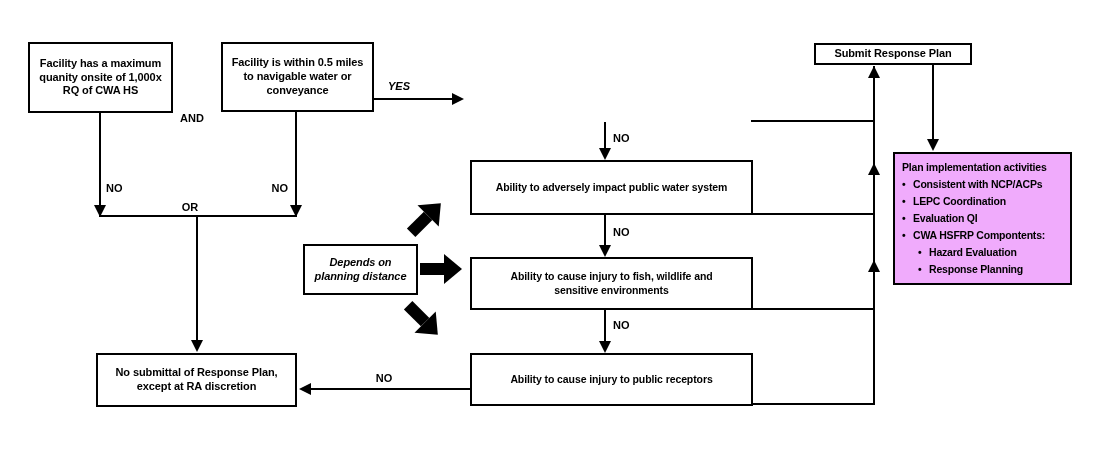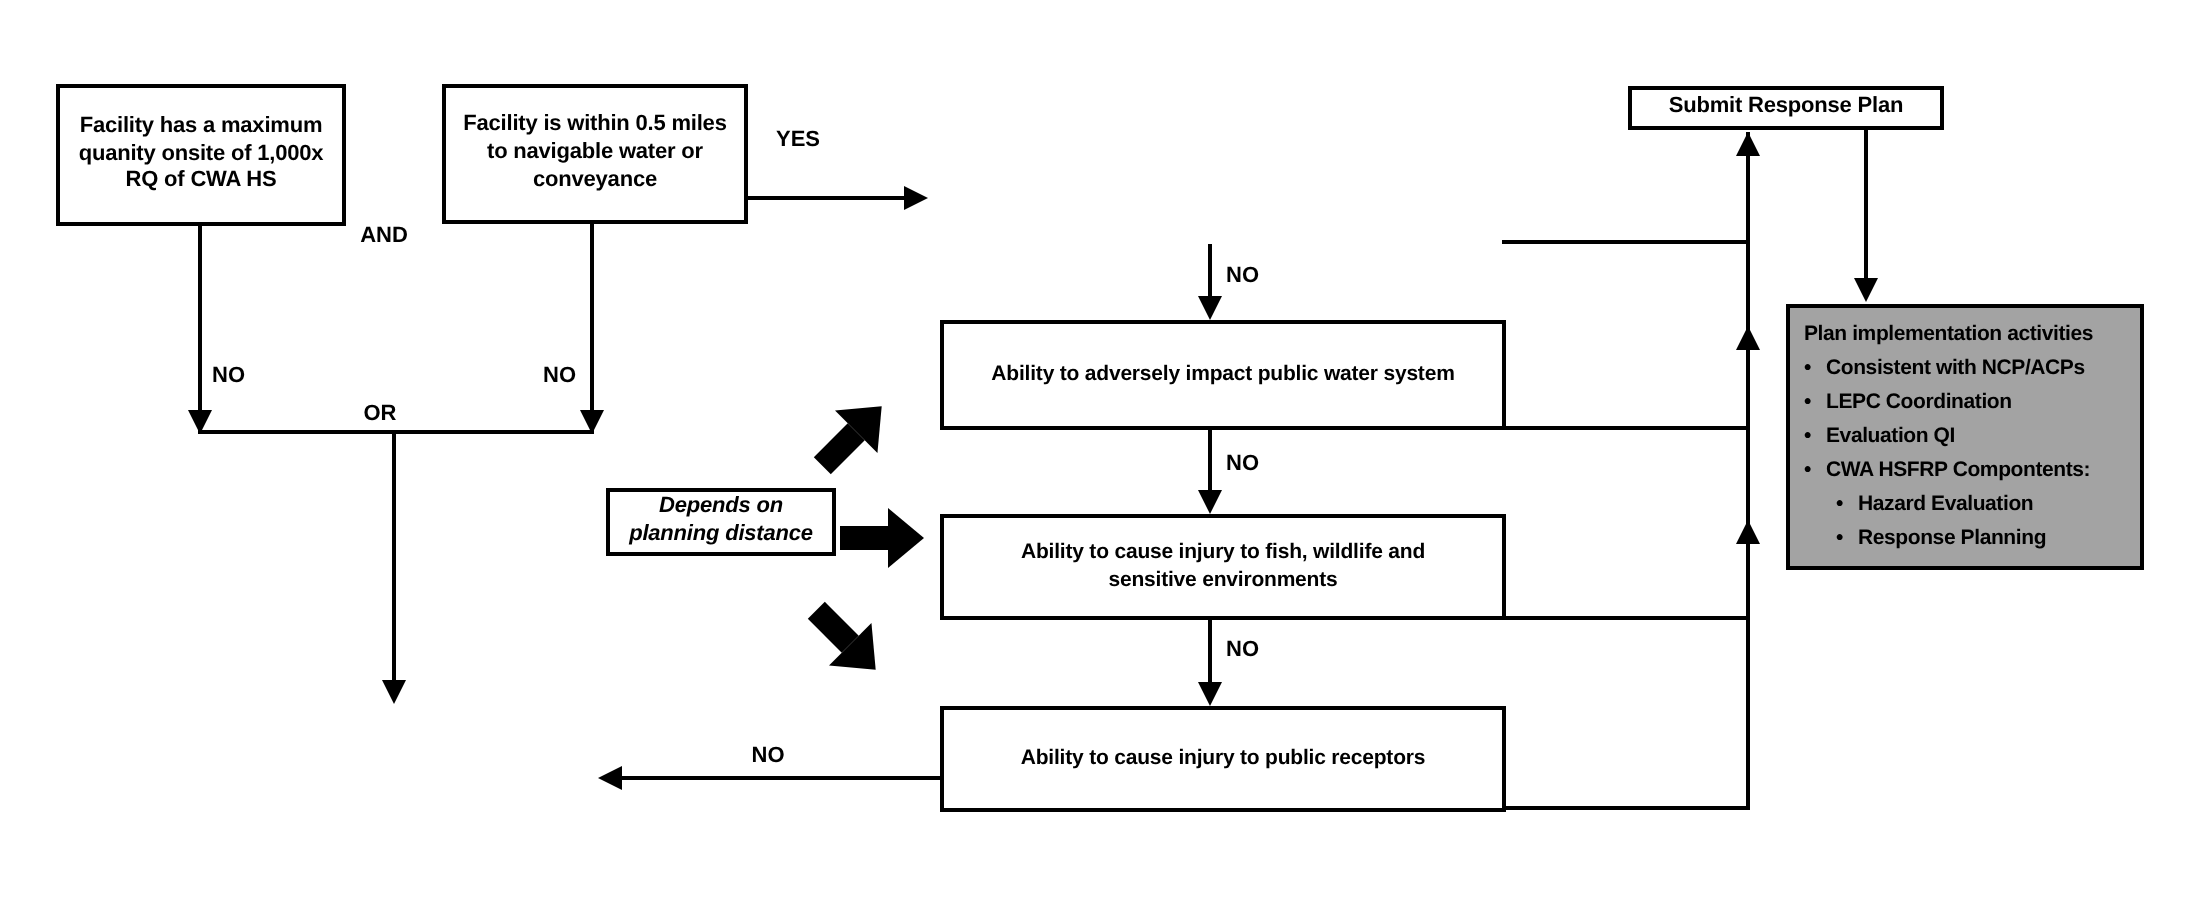--- a/index.html
+++ b/index.html
@@ -27,21 +27,21 @@
   .ah{position:absolute;width:0;height:0;}
   .ah.down{border-left:6px solid transparent;border-right:6px solid transparent;border-top:12px solid #000;}
   .ah.up{border-left:6px solid transparent;border-right:6px solid transparent;border-bottom:12px solid #000;}
   .ah.right{border-top:6px solid transparent;border-bottom:6px solid transparent;border-left:12px solid #000;}
   .ah.left{border-top:6px solid transparent;border-bottom:6px solid transparent;border-right:12px solid #000;}
   .barrow{position:absolute;width:42px;height:30px;}
   .barrow .shaft{position:absolute;left:0;top:9px;width:24px;height:12px;background:#000;}
   .barrow .head{position:absolute;left:24px;top:0;width:0;height:0;
     border-top:15px solid transparent;border-bottom:15px solid transparent;border-left:18px solid #000;}
   .plan-box{
-    position:absolute;border:2px solid #000;background:#a3a3a3;box-sizing:border-box;
+    position:absolute;border:2px solid #000;background:#f0abfc;box-sizing:border-box;
     font-weight:bold;font-size:10.5px;letter-spacing:-0.2px;line-height:17px;
     padding:5px 4px 4px 7px;text-align:left;
   }
   .plan-row{display:flex;gap:4px;align-items:flex-start;}
   .plan-row.sub{padding-left:16px;}
   .plan-row .bullet{width:7px;flex:none;}
 </style>
 </head>
 <body>
 
@@ -56,25 +56,27 @@
 conveyance</div>
 
 
   <div class="box" style="left:470px;top:160px;width:283px;height:55px;">Ability to adversely impact public water system</div>
 
   <div class="box" style="left:470px;top:353px;width:283px;height:53px;">Ability to cause injury to public receptors</div>
 
   <div class="box" style="left:470px;top:257px;width:283px;height:53px;">Ability to cause injury to fish, wildlife and
 sensitive environments</div>
 
-  <div class="box italic" style="left:303px;top:244px;width:115px;height:34px;">Depends on
+  <div class="box italic" style="left:303px;top:244px;width:115px;height:51px;">Depends on
 planning distance</div>
 
   <div class="box small" style="left:814px;top:43px;width:158px;height:22px;">Submit Response Plan</div>
 
+  <div class="box small" style="left:96px;top:353px;width:201px;height:54px;">No submittal of Response Plan,
+except at RA discretion</div>
 
   <div class="plan-box" style="left:893px;top:152px;width:179px;height:133px;">
     <div>Plan implementation activities</div>
     <div class="plan-row">
       <span class="bullet">•</span>
       <span>Consistent with NCP/ACPs</span>
     </div>
     <div class="plan-row">
       <span class="bullet">•</span>
       <span>LEPC Coordination</span>
@@ -91,21 +93,21 @@
       <span class="bullet">•</span>
       <span>Hazard Evaluation</span>
     </div>
     <div class="plan-row sub">
       <span class="bullet">•</span>
       <span>Response Planning</span>
     </div>
   </div>
 
   <span class="lbl c" style="left:178px;top:73px;width:28px;margin-top:39px;">AND</span>
-  <span class="lbl c" style="left:386px;top:64px;width:26px;">YES</span>
+  <span class="lbl c" style="left:386px;top:80px;width:26px;font-style:italic;">YES</span>
   <span class="lbl" style="left:106px;top:182px;">NO</span>
   <span class="lbl r" style="left:262px;top:182px;width:26px;">NO</span>
   <span class="lbl c" style="left:176px;top:201px;width:28px;">OR</span>
   <span class="lbl" style="left:613px;top:132px;">NO</span>
   <span class="lbl" style="left:613px;top:226px;">NO</span>
   <span class="lbl" style="left:613px;top:319px;">NO</span>
   <span class="lbl c" style="left:371px;top:372px;width:26px;">NO</span>
 
   <div class="hline" style="left:374px;top:98px;width:79px;"></div>
   <div class="ah right" style="left:452px;top:93px;"></div>

